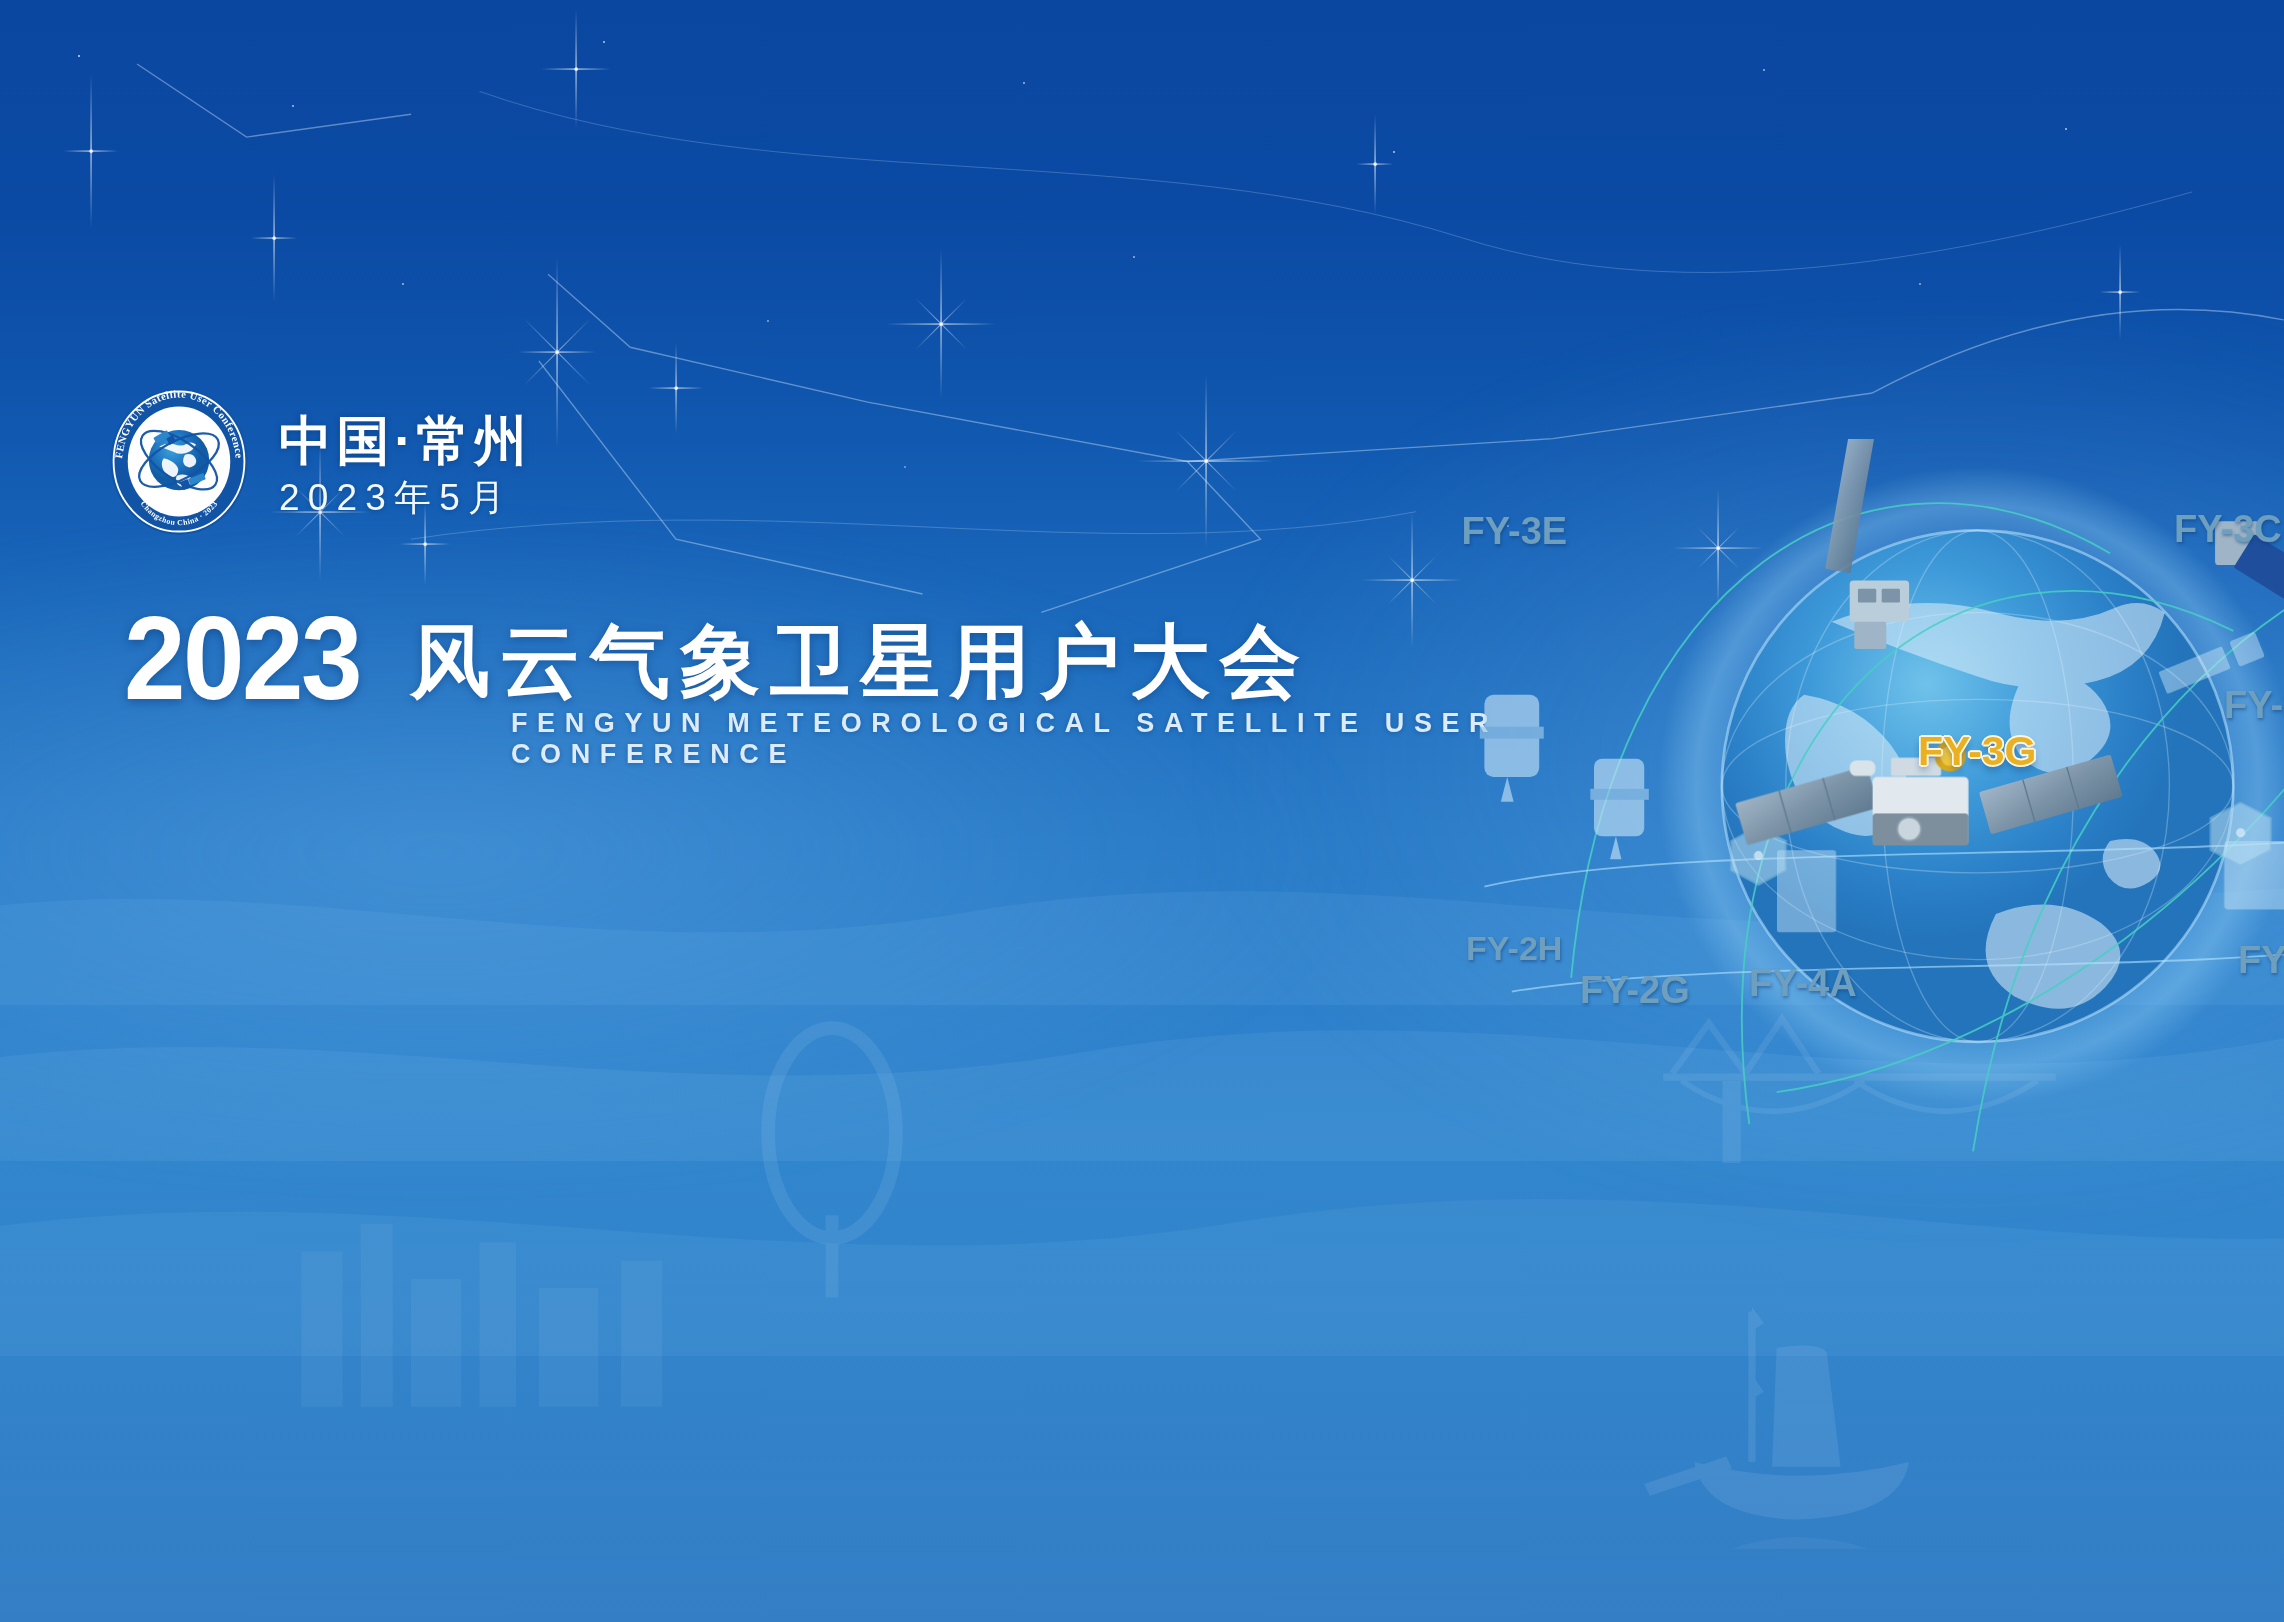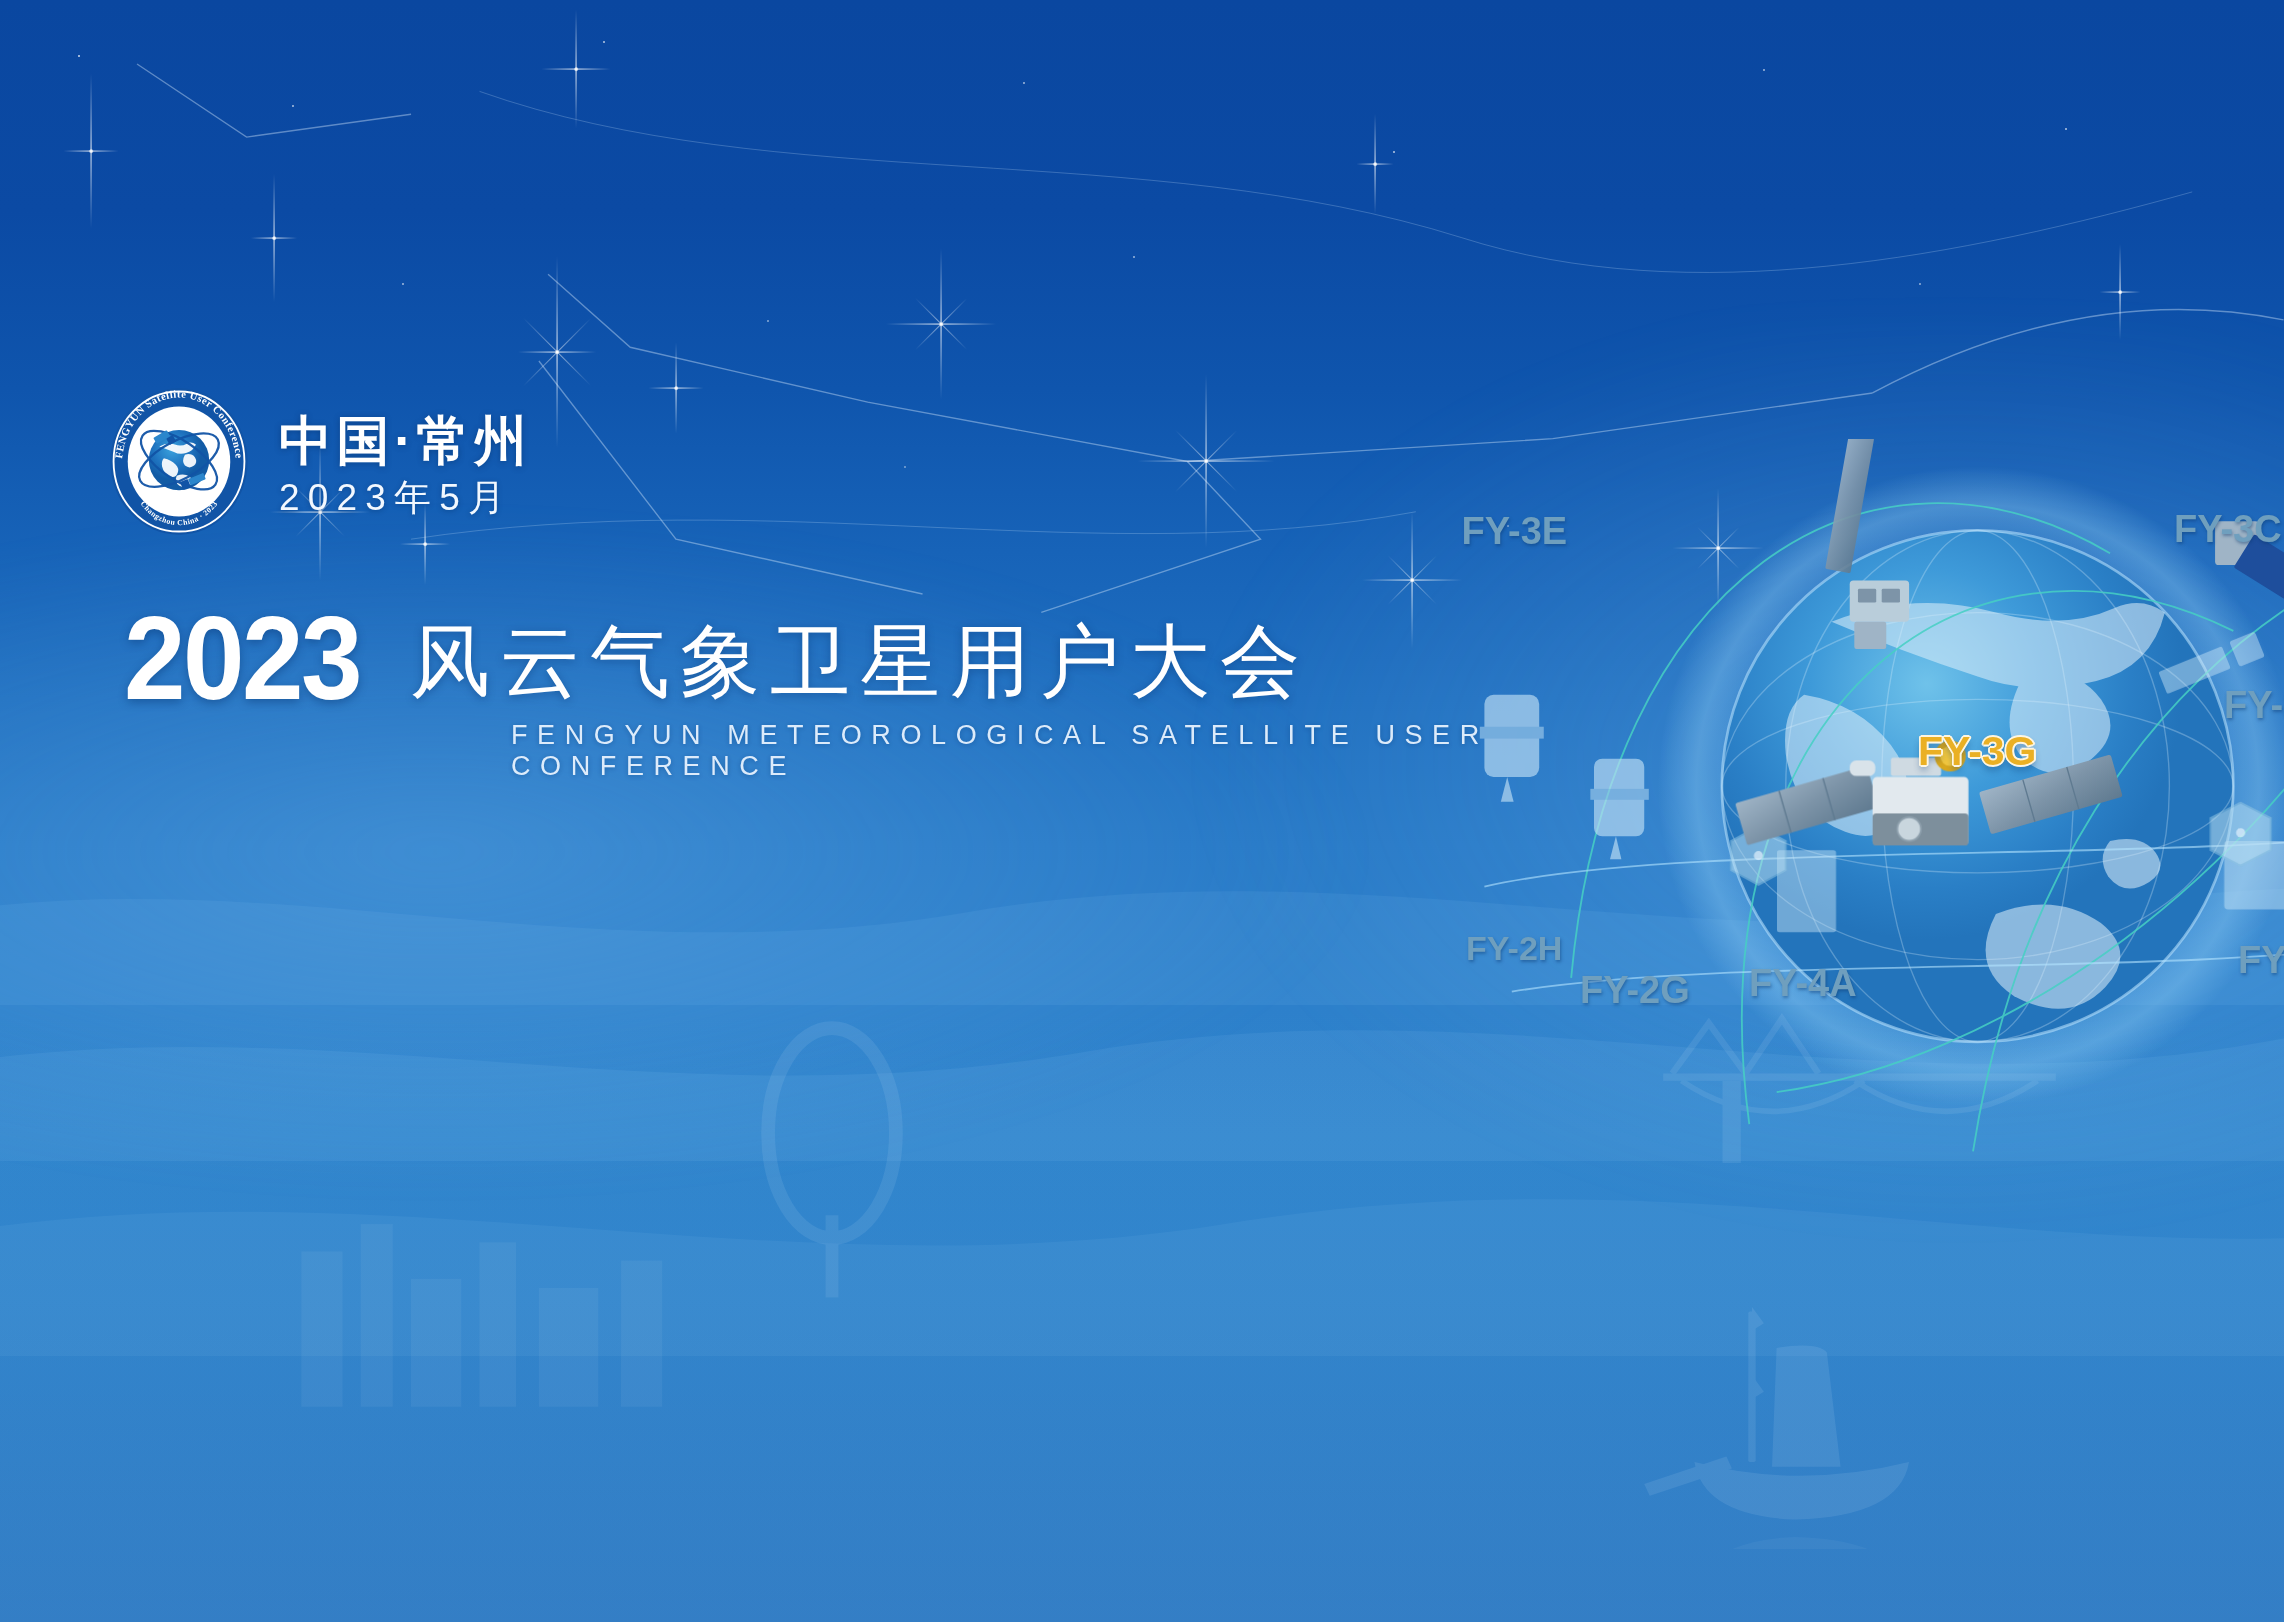--- a/index.html
+++ b/index.html
@@ -80,23 +80,23 @@
     text-shadow:0 1.4px 6.4px rgba(0,40,90,.45);}
   .date-line{font-size:37px;font-weight:400;color:#f2f8ff;letter-spacing:8.2px;line-height:1;
     text-shadow:0 1.4px 5.5px rgba(0,40,90,.40);}
 
   
   .headline{position:absolute;left:124px;top:608px;width:1553px;}
   .h-row{display:flex;align-items:flex-end;gap:32px;}
   .year{font-size:119px;font-weight:900;color:#fff;line-height:.84;letter-spacing:-2.7px;
     transform:scaleX(.93);transform-origin:left bottom;
     text-shadow:0 2.7px 10px rgba(6,50,110,.45);}
-  .conf-cn{font-size:80px;font-weight:400;color:#fff;letter-spacing:10px;line-height:1;
+  .conf-cn{font-size:80px;font-weight:700;color:#fff;letter-spacing:10px;line-height:1;
     padding-bottom:6.4px;text-shadow:0 2.3px 9px rgba(6,50,110,.42);}
-  .conf-en{margin-top:12px;margin-left:387px;font-size:27px;font-weight:400;color:#eaf4ff;
+  .conf-en{margin-left:387px;font-size:27px;font-weight:700;color:#eaf4ff;
     letter-spacing:9.6px;opacity:.93;text-shadow:0 1.4px 5.5px rgba(6,50,110,.40);}
 
   .slogan{position:absolute;left:103px;top:753px;display:flex;flex-direction:column;gap:10px;}
   .slogan-line{font-size:97px;font-weight:700;color:#fff;letter-spacing:12.8px;line-height:1.12;
     text-shadow:0 3.7px 12px rgba(6,55,115,.40);}
 
   
   .globe-stage{position:absolute;right:0;top:439px;width:959px;height:749px;}
   .globe-stage svg{display:block;}
 

